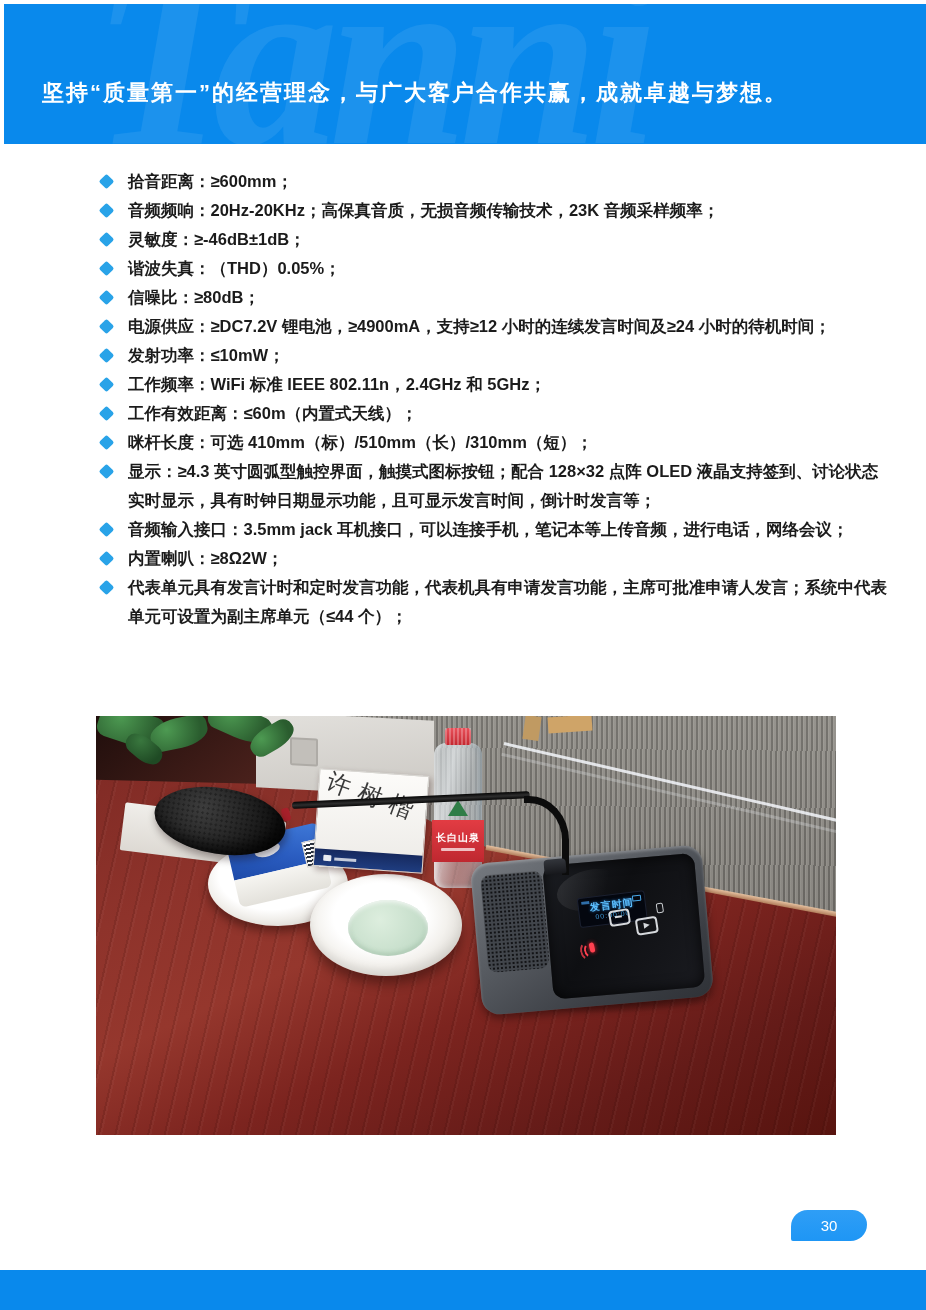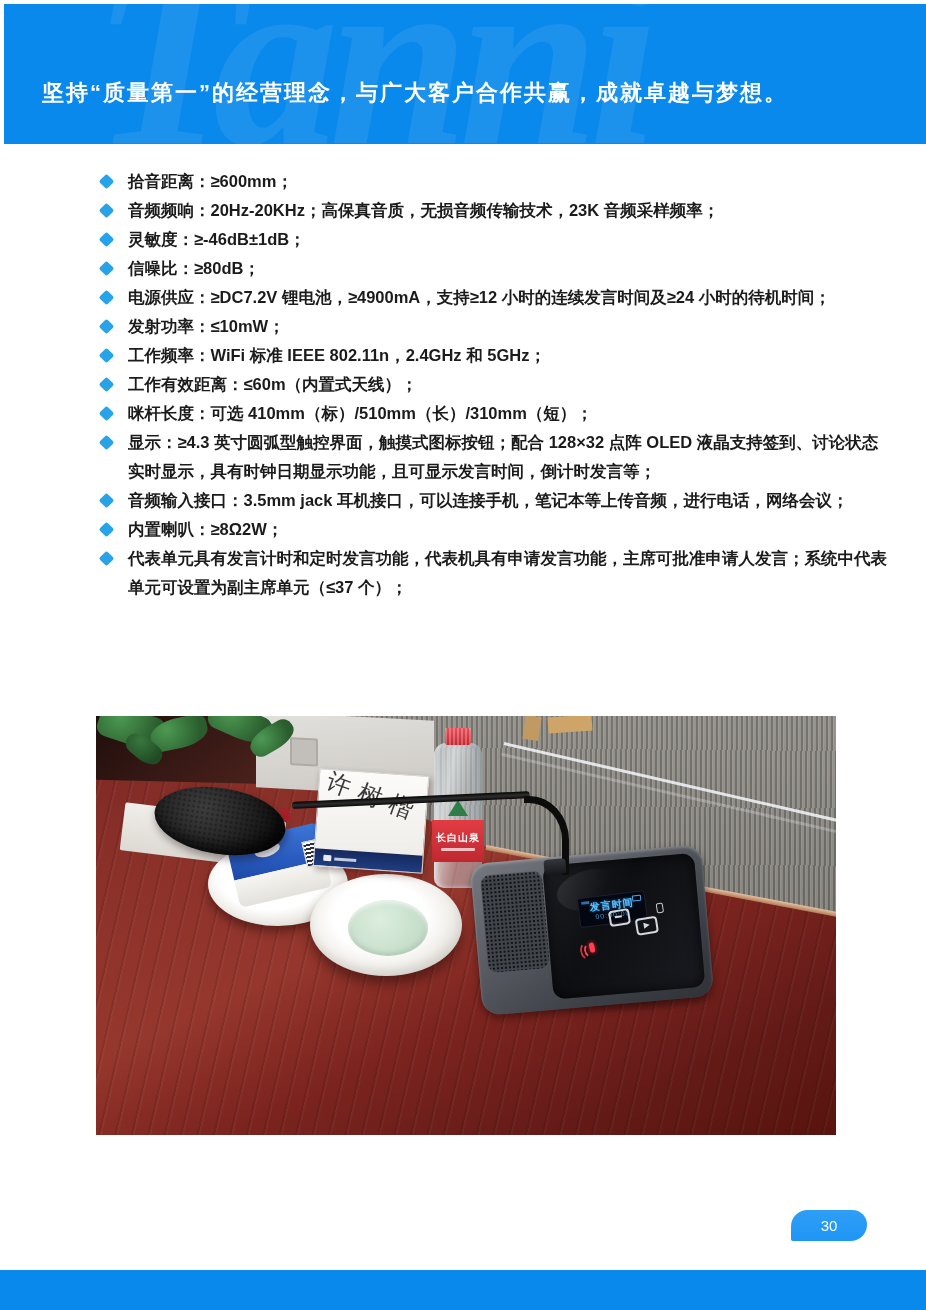--- a/index.html
+++ b/index.html
@@ -200,20 +200,24 @@
       <li class="spec-item">
       <span class="bullet"></span>
       <span class="spec-text">音频频响：20Hz-20KHz；高保真音质，无损音频传输技术，23K 音频采样频率；</span>
     </li>
       <li class="spec-item">
       <span class="bullet"></span>
       <span class="spec-text">灵敏度：≥-46dB±1dB；</span>
     </li>
       <li class="spec-item">
       <span class="bullet"></span>
+      <span class="spec-text">谐波失真：（THD）0.05%；</span>
+    </li>
+      <li class="spec-item">
+      <span class="bullet"></span>
       <span class="spec-text">信噪比：≥80dB；</span>
     </li>
       <li class="spec-item">
       <span class="bullet"></span>
       <span class="spec-text">电源供应：≥DC7.2V 锂电池，≥4900mA，支持≥12 小时的连续发言时间及≥24 小时的待机时间；</span>
     </li>
       <li class="spec-item">
       <span class="bullet"></span>
       <span class="spec-text">发射功率：≤10mW；</span>
     </li>
@@ -236,21 +240,21 @@
       <li class="spec-item">
       <span class="bullet"></span>
       <span class="spec-text">音频输入接口：3.5mm jack 耳机接口，可以连接手机，笔记本等上传音频，进行电话，网络会议；</span>
     </li>
       <li class="spec-item">
       <span class="bullet"></span>
       <span class="spec-text">内置喇叭：≥8Ω2W；</span>
     </li>
       <li class="spec-item">
       <span class="bullet"></span>
-      <span class="spec-text">代表单元具有发言计时和定时发言功能，代表机具有申请发言功能，主席可批准申请人发言；系统中代表单元可设置为副主席单元（≤37 个）；</span>
+      <span class="spec-text">代表单元具有发言计时和定时发言功能，代表机具有申请发言功能，主席可批准申请人发言；系统中代表单元可设置为副主席单元（≤44 个）；</span>
     </li>
     </ul>
 
   <div class="photo">
     <div class="wood-grain"></div>
     <div class="carpet"></div>
     <div class="glass-line"></div>
     <div class="tan-obj1"></div>
     <div class="tan-obj2"></div>
     <div class="table-trim"></div>

